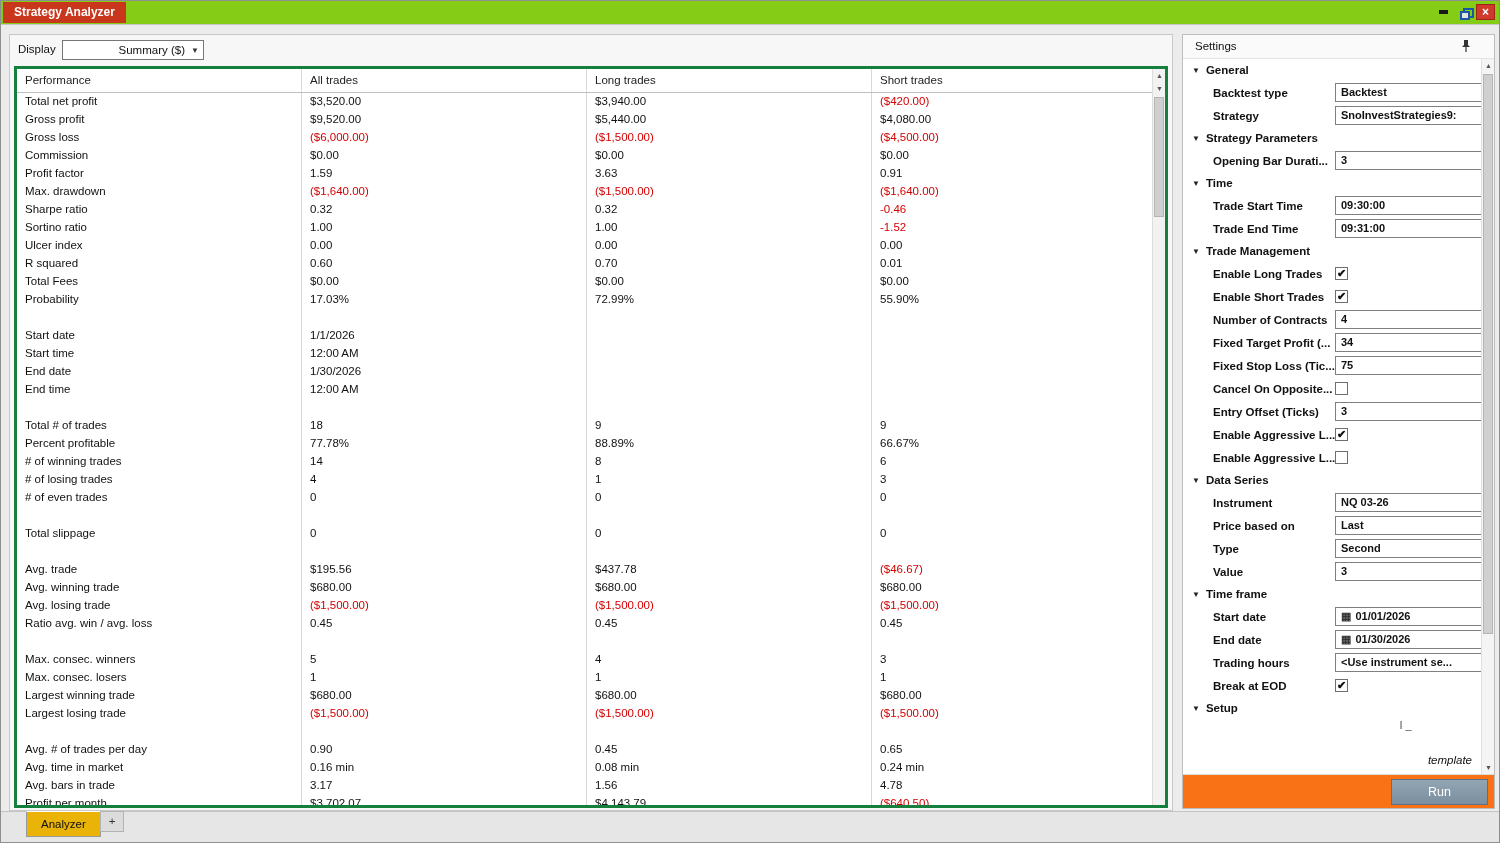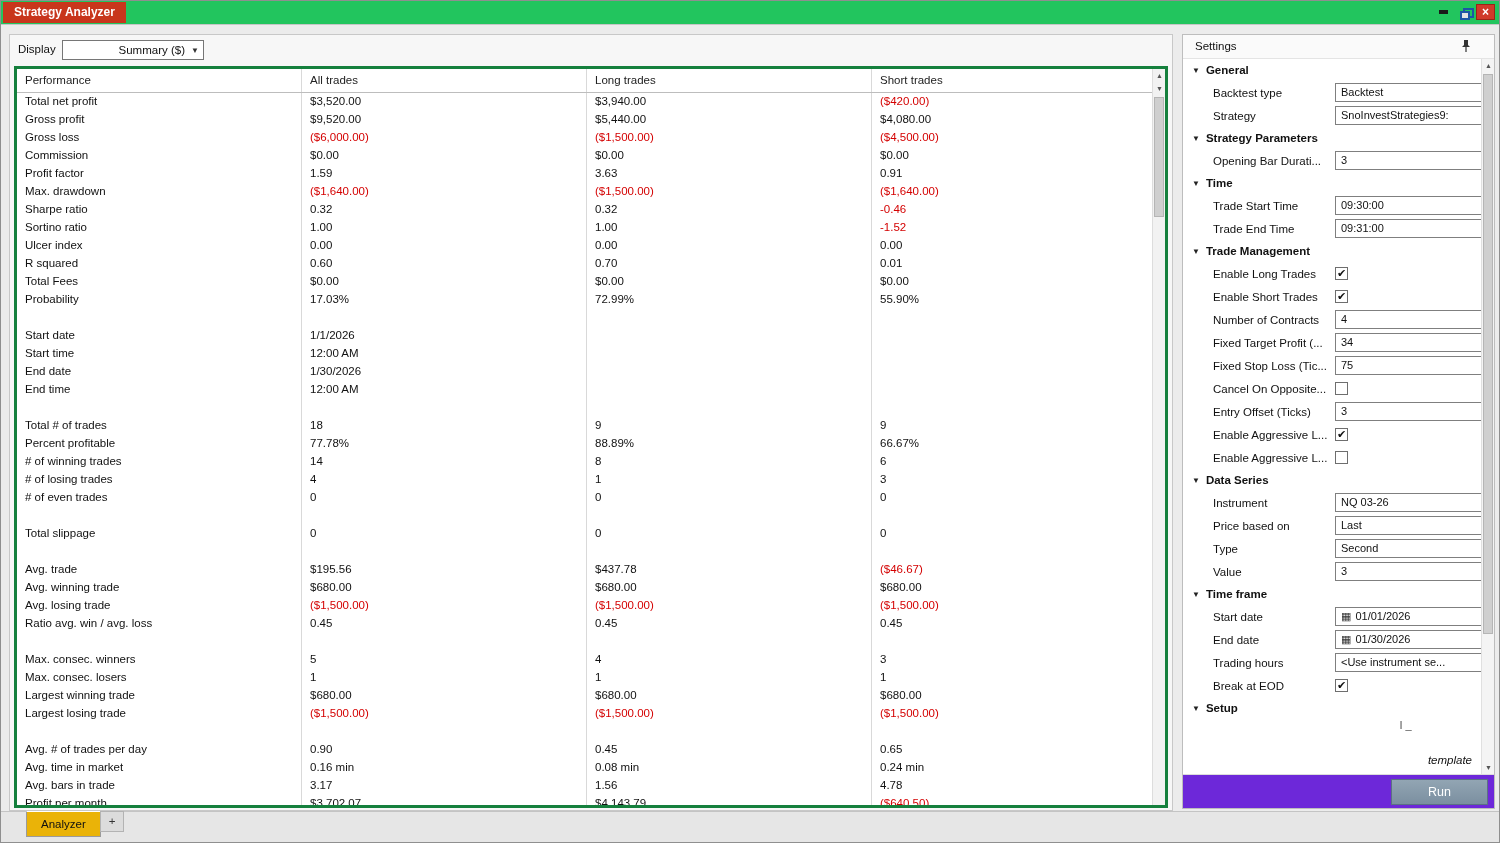--- a/index.html
+++ b/index.html
@@ -1,21 +1,21 @@
 <!DOCTYPE html>
 <html style="--neg: #d40000; --title-bg: #c8361c;"><head>
 <meta charset="utf-8">
 <style>
   * { box-sizing: border-box; margin: 0; padding: 0; }
   html,body { width:1500px; height:843px; overflow:hidden; }
   body { font-family:"Liberation Sans", sans-serif; background:#ececec; color:#111; }
   .window { position:absolute; inset:0; background:#ececec; border:1px solid #8f8f8f; }
 
   
-  .titlebar { position:absolute; left:0; right:0; top:0; height:24px; background:#22c55e; border-bottom:1px solid #c6c6c6; }
+  .titlebar { position:absolute; left:0; right:0; top:0; height:24px; background:#84cc16; border-bottom:1px solid #c6c6c6; }
   .title-tab { position:absolute; left:2px; top:1px; height:21px; line-height:21px; background:var(--title-bg,#c8361c); color:#fff; padding:0 11px; font-size:12px; font-weight:bold; }
   .win-controls { position:absolute; right:4px; top:3px; display:flex; gap:2px; }
   .win-btn { width:19px; height:16px; display:flex; align-items:center; justify-content:center; cursor:default; }
   .win-btn .minbar { width:9px; height:4px; background:#1a1a1a; }
   .win-btn .restoreicn { position:relative; width:10px; height:9px; }
   .win-btn .restoreicn:before { content:""; position:absolute; left:3px; top:0; width:7px; height:6px; border:2px solid #1d56a5; }
   .win-btn .restoreicn:after { content:""; position:absolute; left:0; top:3px; width:6px; height:5px; border:2px solid #1d56a5; background:#e3e3e3; }
   .win-btn.close { background:#d03a2a; border:1px solid #9c2417; color:#fff; font-weight:bold; font-size:12px; line-height:12px; }
 
   
@@ -42,31 +42,31 @@
   
   .settings-panel { position:absolute; left:1181px; top:33px; width:313px; bottom:33px; background:#fff; border:1px solid #bdbdbd; display:flex; flex-direction:column; }
   .settings-header { height:24px; background:#fafafa; border-bottom:1px solid #e4e4e4; position:relative; }
   .settings-title { position:absolute; left:12px; top:5px; font-size:11.5px; }
   .pin-icon { position:absolute; right:22px; top:4px; }
   .settings-body { position:relative; flex:1; overflow:hidden; padding-right:14px; }
   .set-scroll { position:absolute; right:0; top:24px; bottom:34px; width:13px; background:#f4f4f4; border-left:1px solid #e0e0e0; }
   .section-h { height:22px; display:flex; align-items:center; padding-left:9px; }
   .section-h .tri { font-size:8px; color:#222; margin-right:6px; }
   .section-h .slabel { font-size:11.5px; font-weight:bold; }
-  .set-row { height:23px; display:flex; align-items:center; padding-left:30px; }
+  .set-row { height:23px; display:flex; align-items:center; padding-left:30px;font-weight:bold; }
   .set-row .rlabel { flex:1; font-size:11.5px; white-space:nowrap; overflow:hidden; }
   .set-row .rctl { width:145px; flex:none; }
   .ctl { position:relative; width:160px; height:19px; border:1px solid #7f7f7f; background:#fff; font-size:11px; line-height:17px; padding:0 15px 0 5px; white-space:nowrap; overflow:hidden; }
   .ctl .caret { position:absolute; right:3px; top:2px; font-size:8px; color:#222; }
   .ctl.plain { padding-right:5px; }
   .ctl .cal { font-size:11px; margin-right:4px; color:#333; }
   .cb { width:13px; height:13px; border:1px solid #6e6e6e; background:#fff; font-size:11px; line-height:11px; text-align:center; color:#111; }
   .partial-row { height:14px; padding-left:148px; font-size:11px; color:#555; overflow:hidden;text-align:center; }
   .template-note { position:absolute; right:22px; bottom:8px; font-style:italic; font-size:11.5px; }
-  .settings-footer { height:34px; background:#6d28d9; border-top:1px solid #dcdcdc; position:relative; }
+  .settings-footer { height:34px; background:#f97316; border-top:1px solid #dcdcdc; position:relative; }
   .run-btn { position:absolute; right:6px; top:4px; width:97px; height:26px; background:linear-gradient(#92a5b3,#7b8fa0); border:1px solid #5b7183; color:#fff; font-size:12.5px; font-family:"Liberation Sans",sans-serif; }
 
   
   .tabbar { position:absolute; left:0; right:0; bottom:0; height:31px; background:#e6e6e6; border-top:1px solid #c4c4c4; }
   .tab { position:absolute; top:-1px; height:26px; background:#eab308; border:1px solid #9a9a9a; border-top:1px solid #fff; font-size:11.5px; font-weight:normal; padding:0 14px; line-height:24px; }
   .tab.active { left:25px; }
   .tab.add { left:99px; width:24px; height:21px; background:#dcdcdc; border:1px solid #b3b3b3; font-weight:normal; text-align:center; padding:0; line-height:19px; color:#333; }
 </style>
 </head>
 <body>

